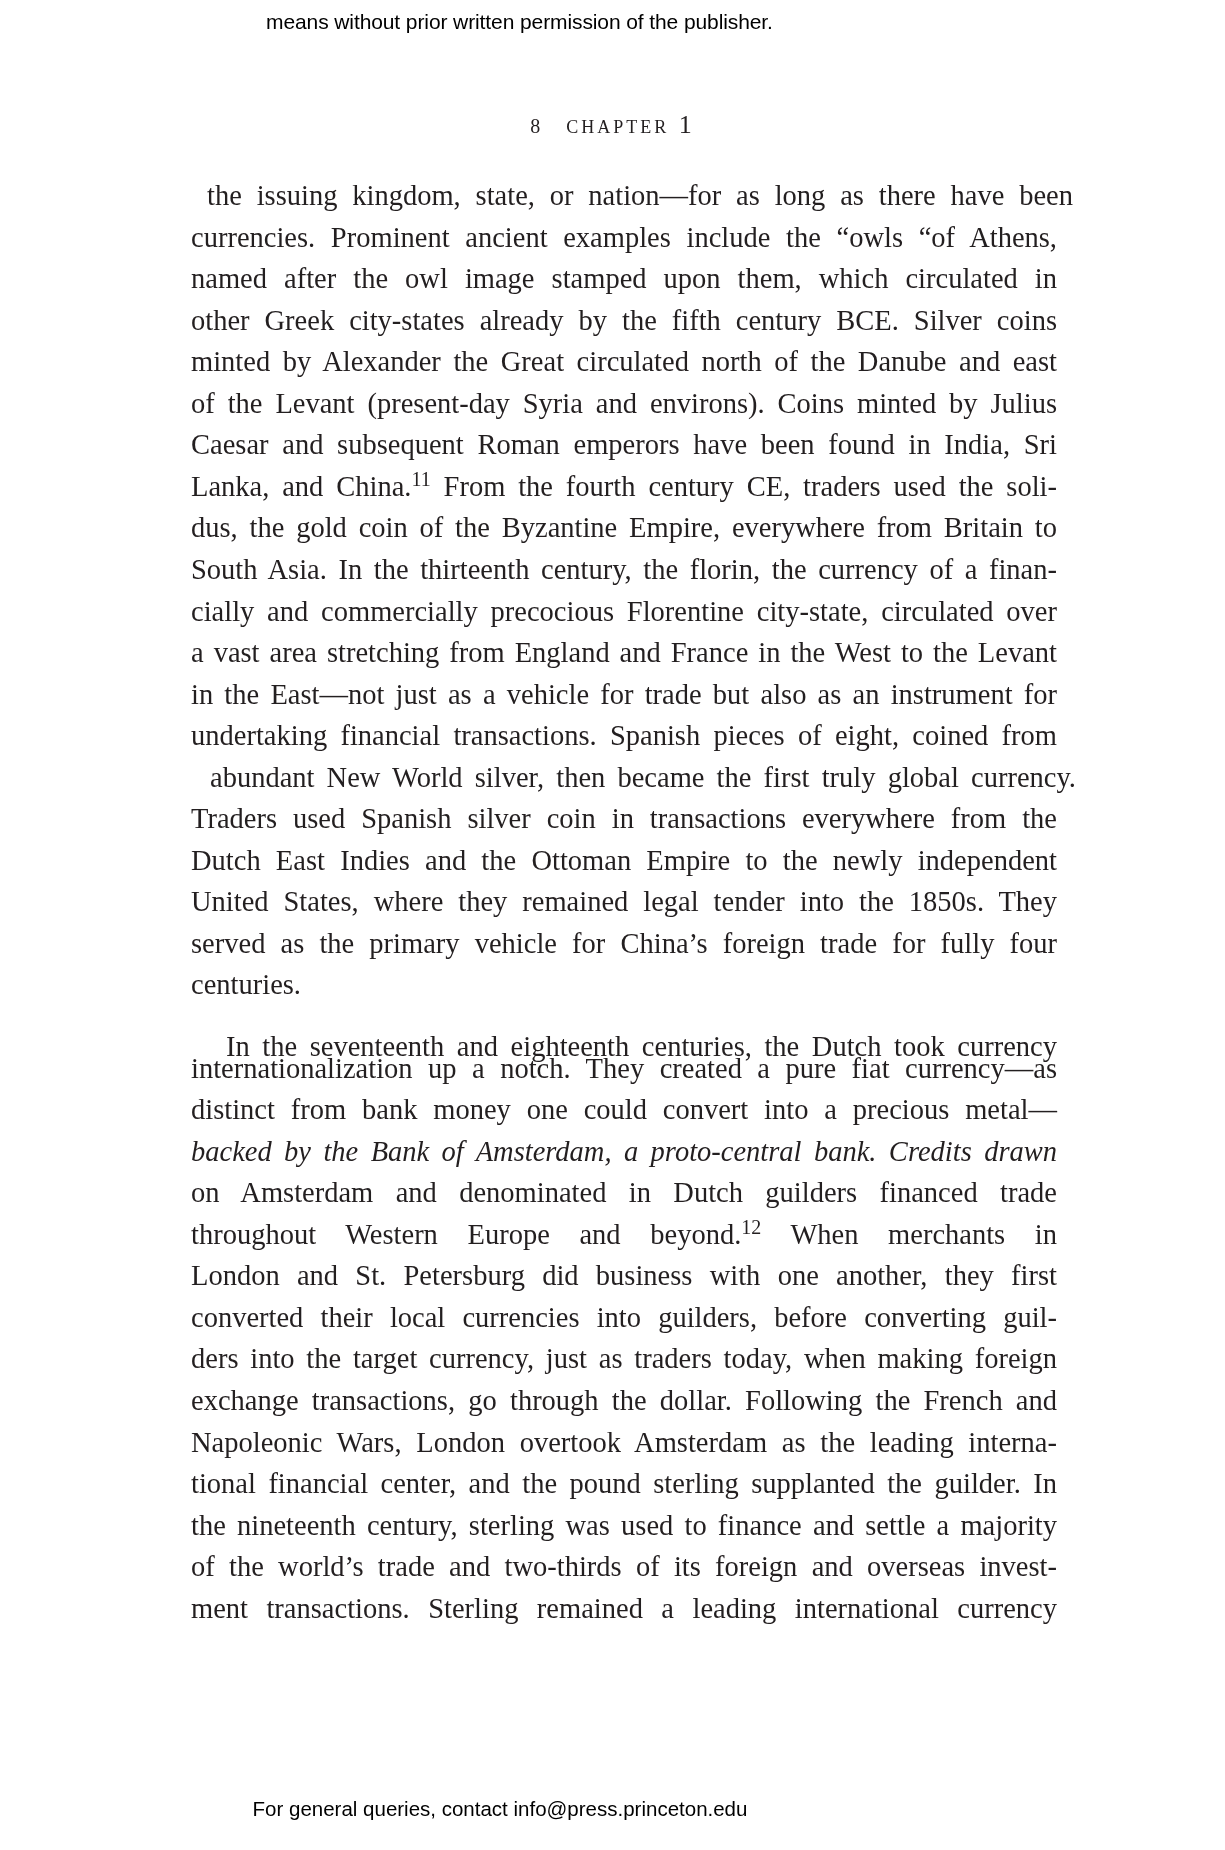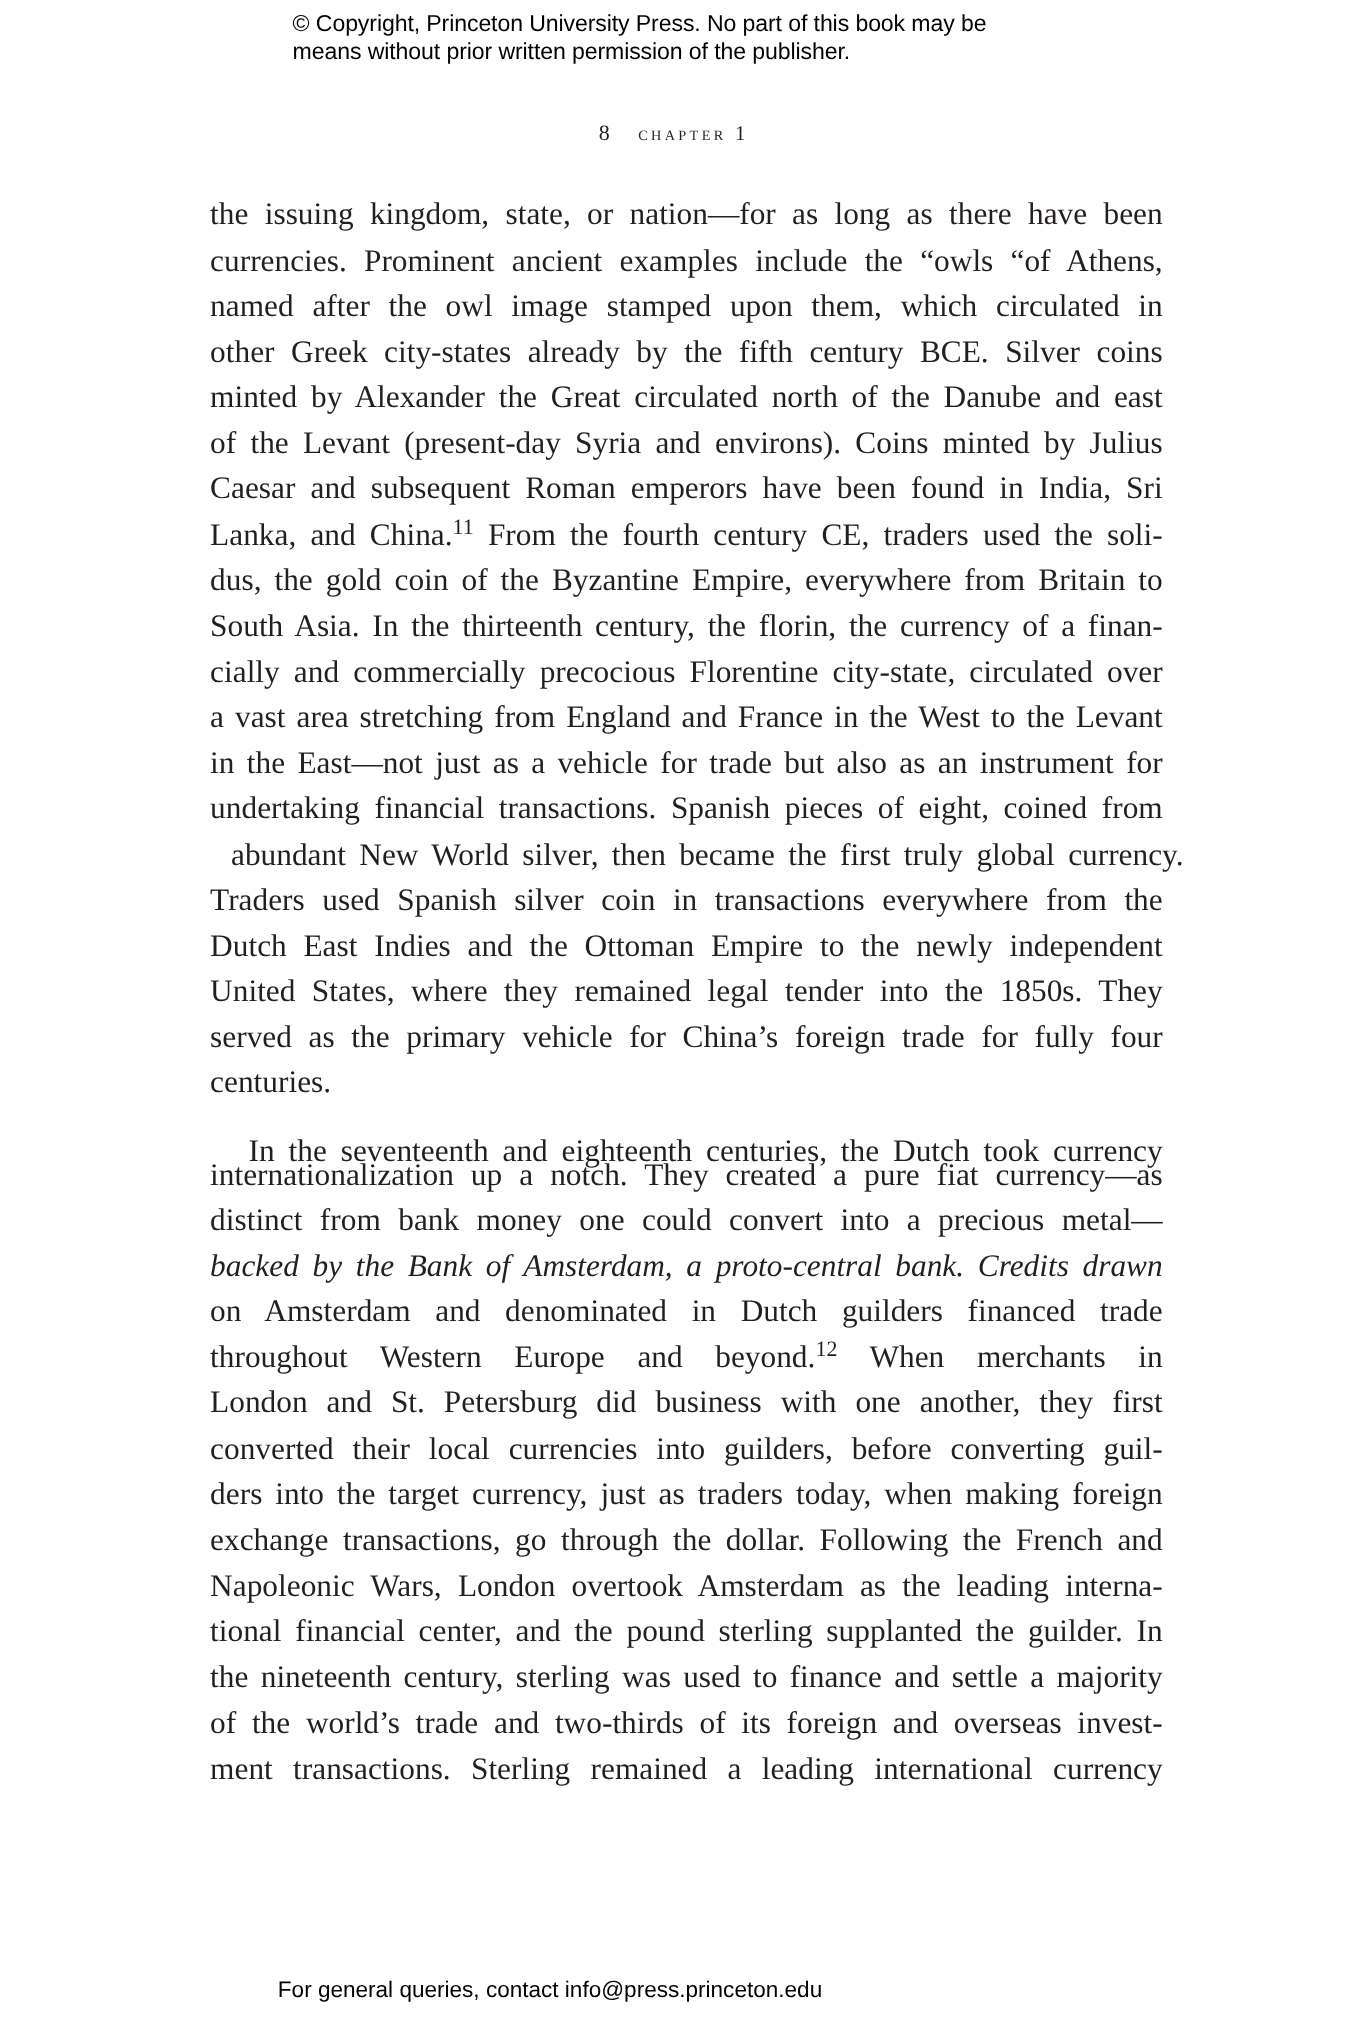--- a/index.html
+++ b/index.html
@@ -8,51 +8,50 @@
     position: absolute; left: 266px; top: 9px; width: 720px;
     font-family: "Liberation Sans", sans-serif; font-size: 21px; line-height: 26px;
     color: #000; letter-spacing: -0.1px;
   }
   .notice div { white-space: nowrap; }
   .running-head {
     position: absolute; top: 110px; left: 0; width: 1225px; text-align: center;
     font-family: "Liberation Serif", serif; color: #231f20; font-size: 20px;
   }
   .running-head .pg { margin-right: 26px; }
-  .running-head .ch { font-variant: small-caps; letter-spacing: 3px; text-transform: lowercase; font-size: 19px; margin-top: 44px; }
+  .running-head .ch { font-variant: small-caps; letter-spacing: 3px; text-transform: lowercase; font-size: 26px; margin-top: 44px; }
   .body-text {
     position: absolute; left: 191px; width: 866px; top: 0;
     font-family: "Liberation Serif", serif; font-size: 28.5px; color: #231f20;
   }
   .ln {
     position: absolute; left: 0; width: 866px; height: 40px; line-height: 40px;
     text-align: justify; text-align-last: justify; white-space: nowrap;
   }
   .ln.last { text-align-last: left; }
   .ln.indent { left: 35px; width: 831px; }
   .ln sup { font-size: 20px; line-height: 0; vertical-align: 10px; }
   .footer {
     position: absolute; top: 1797px; left: 0; width: 1000px; text-align: center;
     font-family: "Liberation Sans", sans-serif; font-size: 20.5px; color: #000;
   }
 </style>
 </head>
 <body>
 
 <div class="notice">
-  <div>© Copyright, Princeton University Press. No part of this book may be</div>
   <div>means without prior written permission of the publisher.</div>
 </div>
 
 <div class="running-head">
   <span class="pg">8</span><span class="ch">CHAPTER 1</span>
 </div>
 
 <div class="body-text" id="body-text">
-    <div class="ln" style="top: 176px;">the issuing kingdom, state, or nation—for as long as there have been</div>
+    <div class="ln" style="top: 176px; margin-left: 16px;">the issuing kingdom, state, or nation—for as long as there have been</div>
     <div class="ln" style="top: 217.55px;">currencies. Prominent ancient examples include the “owls “of Athens,</div>
     <div class="ln" style="top: 259.1px;">named after the owl image stamped upon them, which circulated in</div>
     <div class="ln" style="top: 300.65px;">other Greek city-states already by the fifth century BCE. Silver coins</div>
     <div class="ln" style="top: 342.2px;">minted by Alexander the Great circulated north of the Danube and east</div>
     <div class="ln" style="top: 383.75px;">of the Levant (present-day Syria and environs). Coins minted by Julius</div>
     <div class="ln" style="top: 425.3px;">Caesar and subsequent Roman emperors have been found in India, Sri</div>
     <div class="ln" style="top: 466.85px;"><span>Lanka, and China.</span><sup>11</sup><span> From the fourth century CE, traders used the soli-</span></div>
     <div class="ln" style="top: 508.4px;">dus, the gold coin of the Byzantine Empire, everywhere from Britain to</div>
     <div class="ln" style="top: 549.95px;">South Asia. In the thirteenth century, the florin, the currency of a finan-</div>
     <div class="ln" style="top: 591.5px;">cially and commercially precocious Florentine city-state, circulated over</div>

